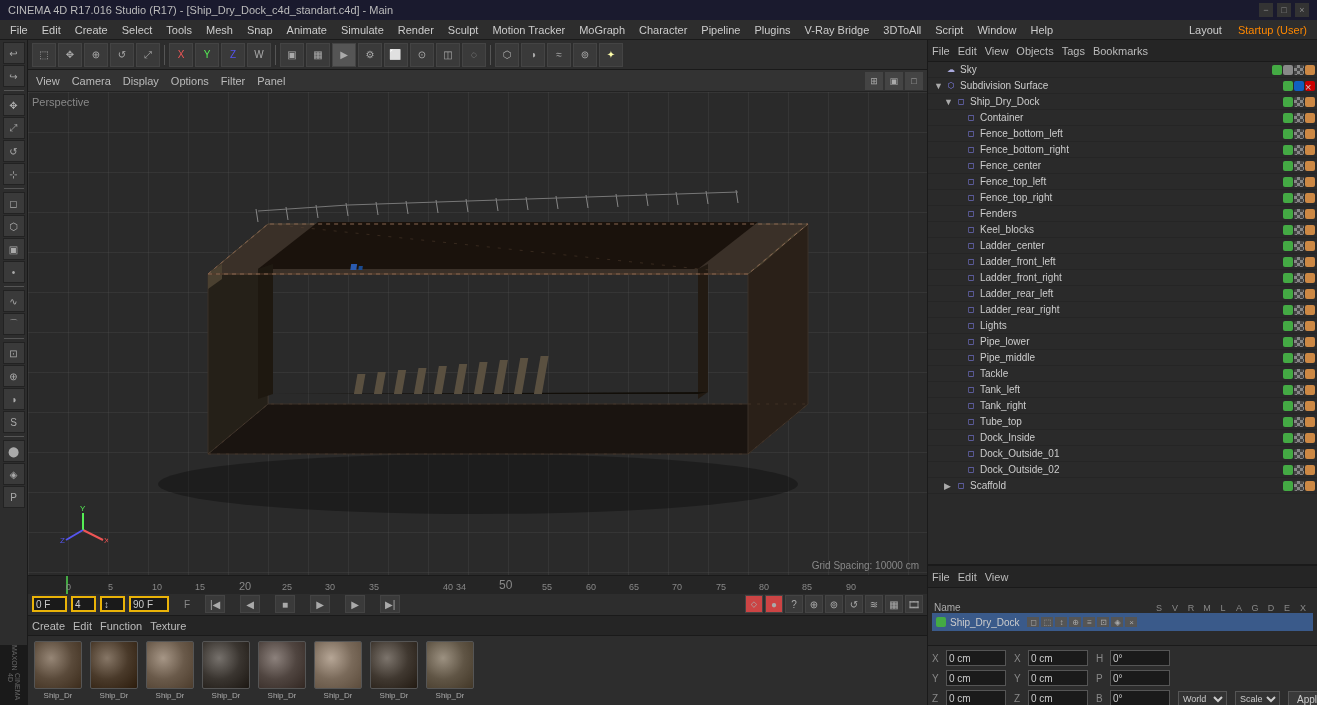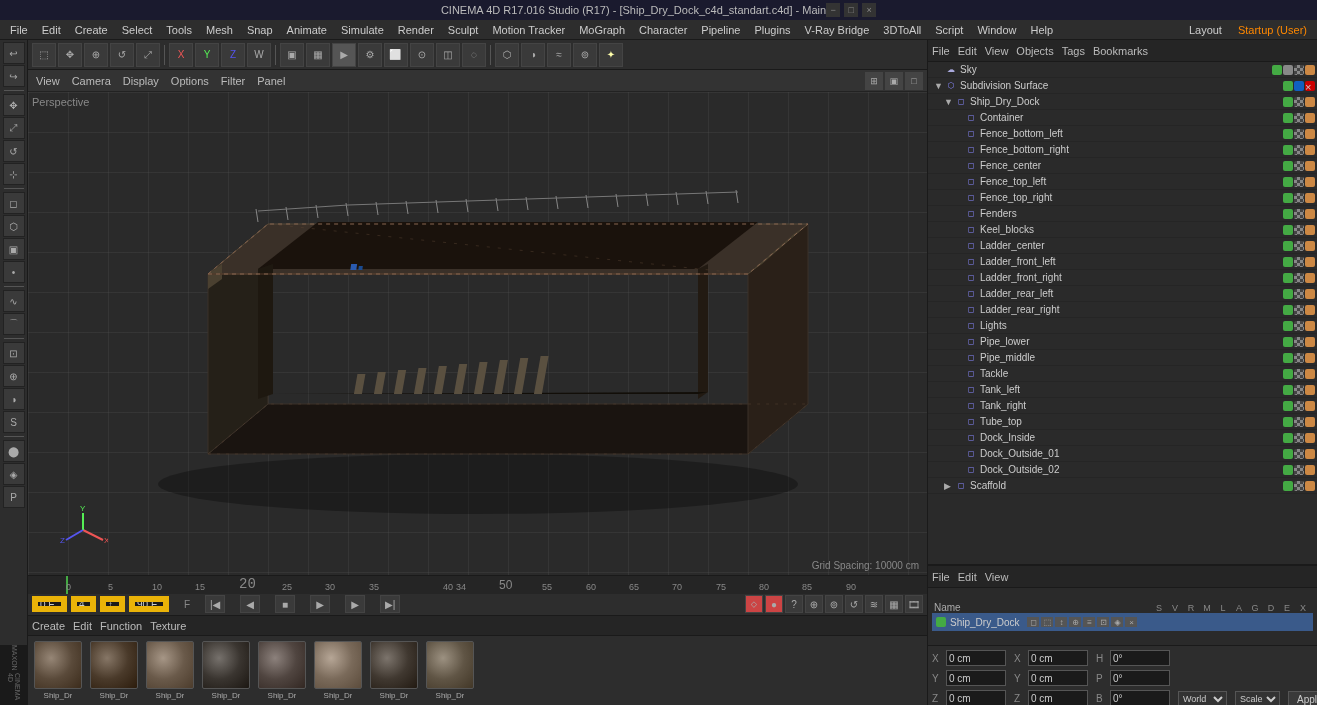--- a/index.html
+++ b/index.html
@@ -4,21 +4,21 @@
   <style>
     * { margin: 0; padding: 0; box-sizing: border-box; }
     body { width: 1317px; height: 705px; background: #3c3c3c; font-family: Arial, sans-serif; font-size: 11px; color: #ccc; overflow: hidden; }
 
     
     #titlebar {
       height: 20px;
       background: #1a1a2e;
       display: flex;
       align-items: center;
-      justify-content: center;
+      justify-content: space-between;
       padding: 0 8px;
       color: #bbb;
       font-size: 11px;
     }
     #titlebar .win-controls { display: flex; gap: 4px; }
     #titlebar .win-btn { width: 14px; height: 14px; border: none; cursor: pointer; font-size: 9px; display: flex; align-items: center; justify-content: center; color: #888; background: #333; }
 
     
     #menubar {
       height: 20px;
@@ -177,21 +177,21 @@
       position: relative;
     }
     #timeline-bar {
       height: 22px;
       background: #2d2d2d;
       display: flex;
       align-items: center;
       padding: 0 4px;
       gap: 4px;
     }
-    .timeline-input { width: 40px; height: 16px; background: #1a1a1a; border: 6px solid #eab308; color: #ccc; font-size: 10px; padding: 0 2px; }
+    .timeline-input { width: 40px; height: 16px; background: #1a1a1a; border: 2px solid #eab308; color: #ccc; font-size: 10px; padding: 0 2px; }
     .play-btn { width: 20px; height: 18px; background: #3a3a3a; border: 1px solid #444; color: #aaa; cursor: pointer; display: flex; align-items: center; justify-content: center; font-size: 10px; }
 
     
     #right-panel {
       width: 390px;
       background: #2d2d2d;
       display: flex;
       flex-direction: column;
       border-left: 1px solid #1a1a1a;
     }
@@ -556,21 +556,21 @@
 
     <div id="timeline-area">
       <div id="timeline-ruler">
 
         <div style="position:absolute;left:38px;top:0;width:2px;height:100%;background:#4a4;"></div>
 
         <span style="position:absolute;left:38px;bottom:2px;color:#888;font-size:9px;">0</span>
         <span style="position:absolute;left:80px;bottom:2px;color:#888;font-size:9px;">5</span>
         <span style="position:absolute;left:124px;bottom:2px;color:#888;font-size:9px;">10</span>
         <span style="position:absolute;left:167px;bottom:2px;color:#888;font-size:9px;">15</span>
-        <span style="position:absolute;left:211px;bottom:2px;color:#888;font-size:14px;font-family:Liberation Mono, monospace;">20</span>
+        <span style="position:absolute;left:211px;bottom:2px;color:#888;font-size:11px;">20</span>
         <span style="position:absolute;left:254px;bottom:2px;color:#888;font-size:9px;">25</span>
         <span style="position:absolute;left:297px;bottom:2px;color:#888;font-size:9px;">30</span>
         <span style="position:absolute;left:341px;bottom:2px;color:#888;font-size:9px;">35</span>
         <span style="position:absolute;left:384px;bottom:2px;color:#888;font-size:9px;margin-left:31px;">40</span>
         <span style="position:absolute;left:428px;bottom:2px;color:#888;font-size:9px;">34</span>
         <span style="position:absolute;left:471px;bottom:2px;color:#888;font-size:12px;text-align:right;">50</span>
         <span style="position:absolute;left:514px;bottom:2px;color:#888;font-size:9px;">55</span>
         <span style="position:absolute;left:558px;bottom:2px;color:#888;font-size:9px;">60</span>
         <span style="position:absolute;left:601px;bottom:2px;color:#888;font-size:9px;">65</span>
         <span style="position:absolute;left:644px;bottom:2px;color:#888;font-size:9px;">70</span>

